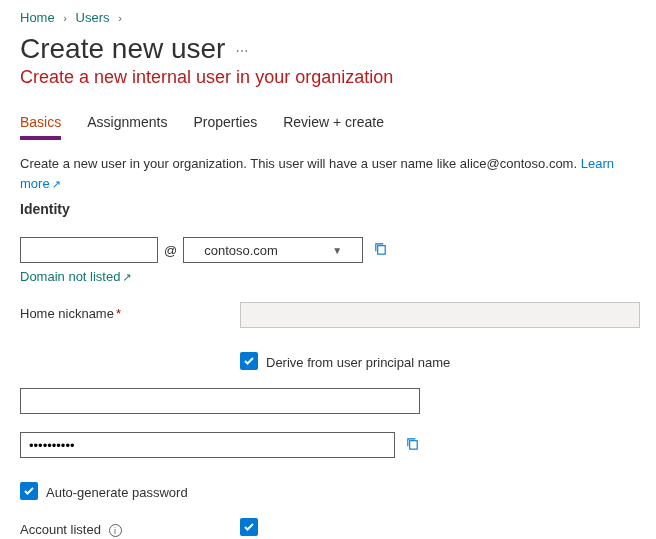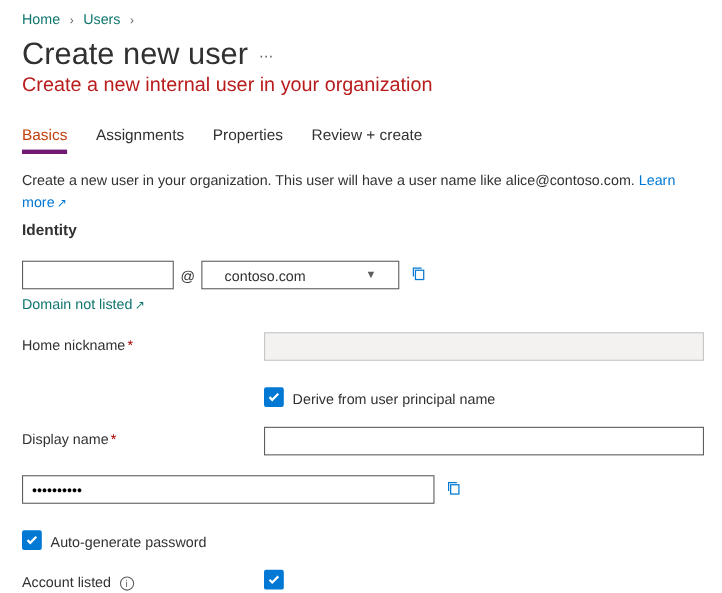--- a/index.html
+++ b/index.html
@@ -138,23 +138,20 @@
         <svg viewBox="0 0 12 12">
             <path d="M2 6l2.5 2.5L10 3" stroke="#fff" stroke-width="2" fill="none"></path>
           </svg>
       </span>
       <span>Derive from user principal name</span>
     </div>
   </div>
 </div>
 
 <div class="form-row">
-  <div class="form-label">
-    <span>Display name</span><span class="req">*</span>
-  </div>
   <div class="form-control">
     <input type="text" class="full-input" style="width: 400px;" value="">
   </div>
 </div>
 
 <div class="form-row">
   <div class="form-control">
     <div class="input-line">
       <input type="text" class="full-input" style="width: 375px;" value="••••••••••">
       <span class="copy-btn">

